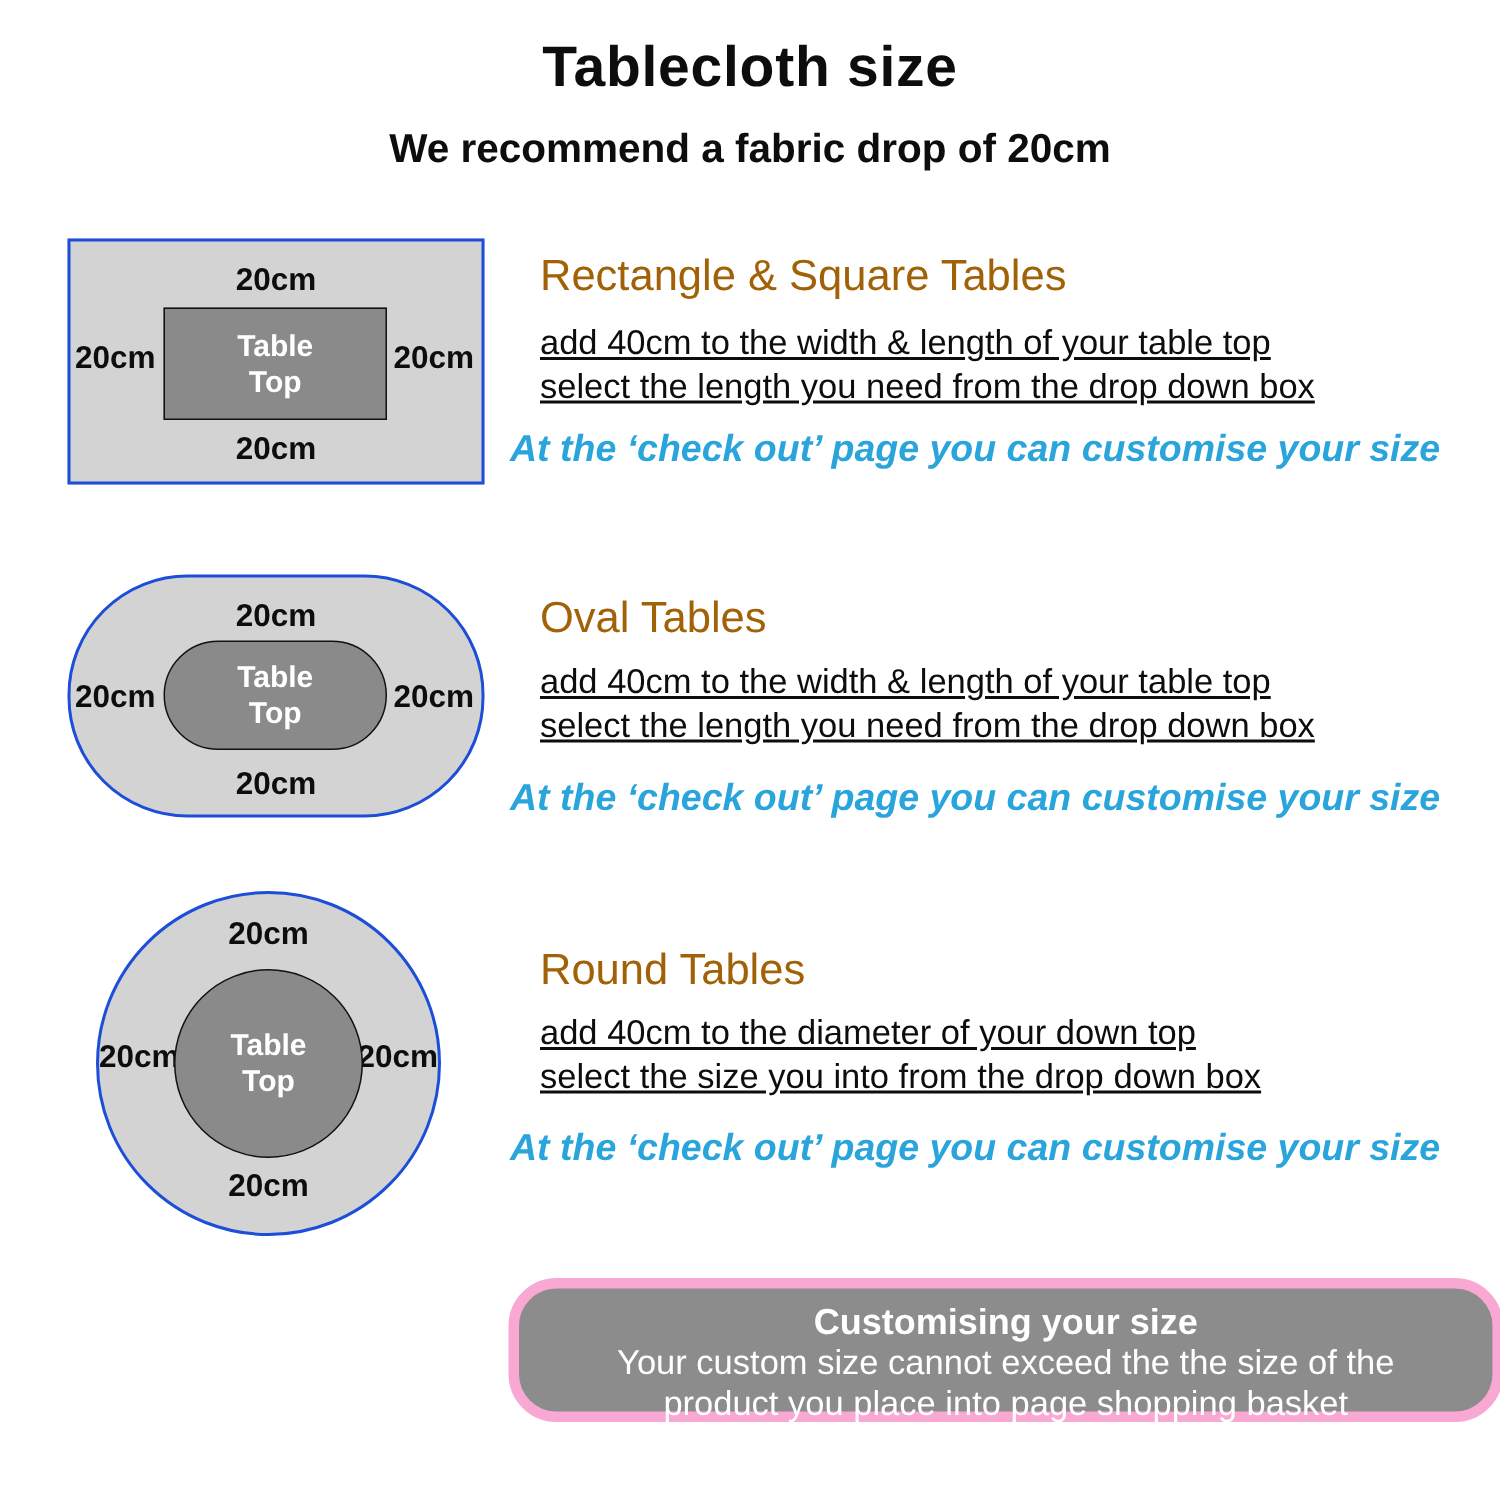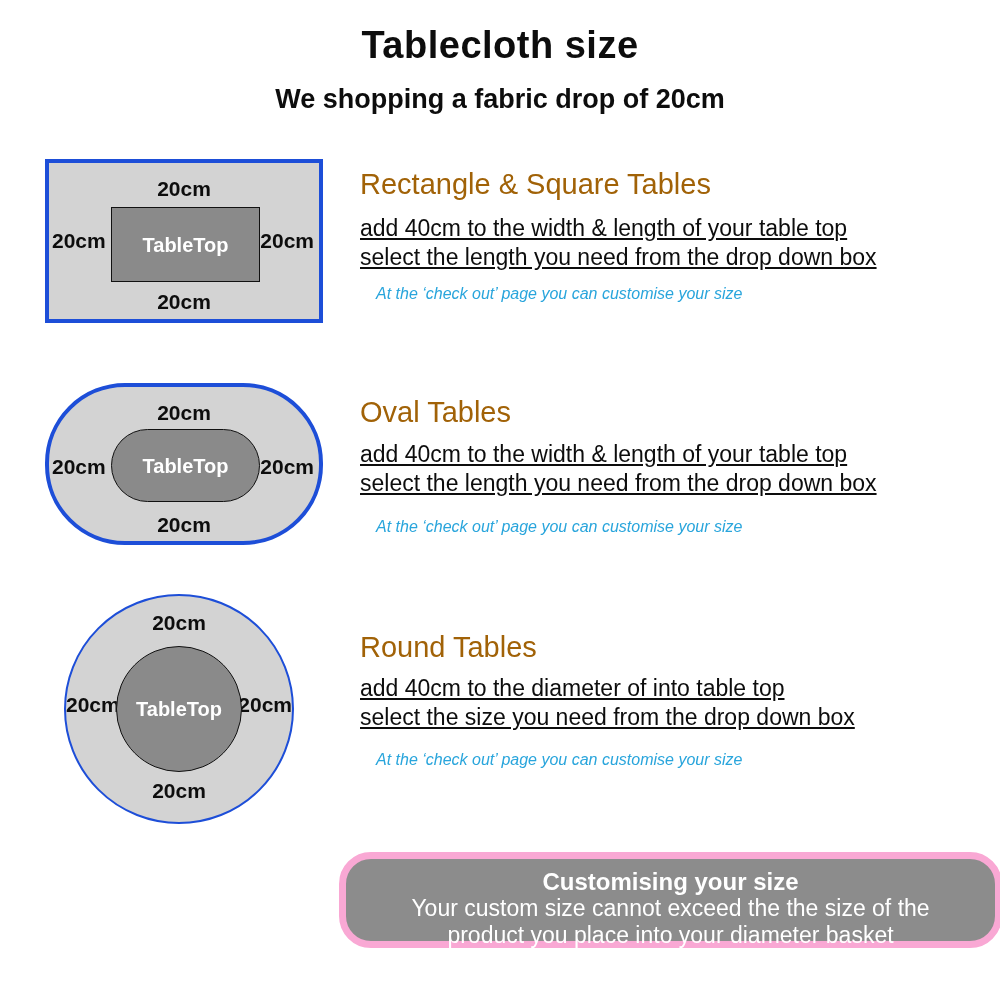--- a/index.html
+++ b/index.html
@@ -30,31 +30,32 @@
     text-align: center;
     font-size: 27px;
     font-weight: bold;
     color: #0d0d0d;
   }
 
   
   .diagram {
     position: absolute;
     background: var(--cloth-gray, #d3d3d3);
-    border: 4px solid #1d4ed8;
+    border: 2px solid #1d4ed8;
   }
   .rect-outer  { left: 45px; top: 159px; width: 278px; height: 164px; }
   .oval-outer  { left: 45px; top: 383px; width: 278px; height: 162px; border-radius: 80px; }
   .round-outer { left: 64px; top: 594px; width: 230px; height: 230px; border-radius: 50%; border-width: 2px; }
 
   .inner {
     position: absolute;
     background: var(--table-gray, #8a8a8a);
     border: 1.5px solid #111111;
     display: flex;
+    flex-direction: column;
     align-items: center;
     justify-content: center;
     color: #ffffff;
     font-weight: bold;
     font-size: 20px;
     line-height: 24px;
     text-align: center;
   }
   .inner-rect   { left: 62px; top: 44px; width: 149px; height: 75px; }
   .inner-oval   { left: 62px; top: 42px; width: 149px; height: 73px; border-radius: 37px; }
@@ -98,23 +99,23 @@
     position: absolute;
     left: 360px;
     font-size: 23px;
     line-height: 29px;
     color: #0d0d0d;
     white-space: nowrap;
     text-decoration: underline;
   }
   .section-note {
     position: absolute;
-    left: 376px;
-    font-size: 16px;
-    font-weight: normal;
+    left: 340px;
+    font-size: 25px;
+    font-weight: bold;
     font-style: italic;
     color: var(--note-blue, #29a5dc);
     white-space: nowrap;
   }
   .h1 { top: 168px; }  .b1 { top: 214px; }  .n1 { top: 285px; }
   .h2 { top: 396px; text-align: right; }  .b2 { top: 440px; }  .n2 { top: 518px; }
   .h3 { top: 631px; }  .b3 { top: 674px; }  .n3 { top: 751px; }
 
   
   .footer-box {
@@ -131,21 +132,21 @@
     line-height: 27px;
   }
   .footer-box .footer-heading { font-weight: bold; font-size: 24px; }
 </style>
 </head>
 <body>
 
 <div class="page">
 
   <div class="title">Tablecloth size</div>
-  <div class="subtitle">We shopping a fabric drop of 20cm</div>
+  <div class="subtitle">We recommend a fabric drop of 20cm</div>
 
   <div class="diagram rect-outer">
     <div class="lbl lbl-top">20cm</div>
     <div class="lbl lbl-left">20cm</div>
     <div class="lbl lbl-right">20cm</div>
     <div class="lbl lbl-bottom">20cm</div>
     <div class="inner inner-rect">
       <span>Table</span>
       <span>Top</span>
     </div>
@@ -182,24 +183,24 @@
 
   <div class="section-heading h2">Oval Tables</div>
   <div class="section-body b2">
     <div>add 40cm to the width &amp; length of your table top</div>
     <div>select the length you need from the drop down box</div>
   </div>
   <div class="section-note n2">At the ‘check out’ page you can customise your size</div>
 
   <div class="section-heading h3">Round Tables</div>
   <div class="section-body b3">
-    <div>add 40cm to the diameter of into table top</div>
-    <div>select the size you need from the drop down box</div>
+    <div>add 40cm to the diameter of your down top</div>
+    <div>select the size you into from the drop down box</div>
   </div>
   <div class="section-note n3">At the ‘check out’ page you can customise your size</div>
 
   <div class="footer-box">
     <div class="footer-heading">Customising your size</div>
     <div>Your custom size cannot exceed the the size of the</div>
-    <div>product you place into your diameter basket</div>
+    <div>product you place into page shopping basket</div>
   </div>
 
 </div>
 
 </body></html>

